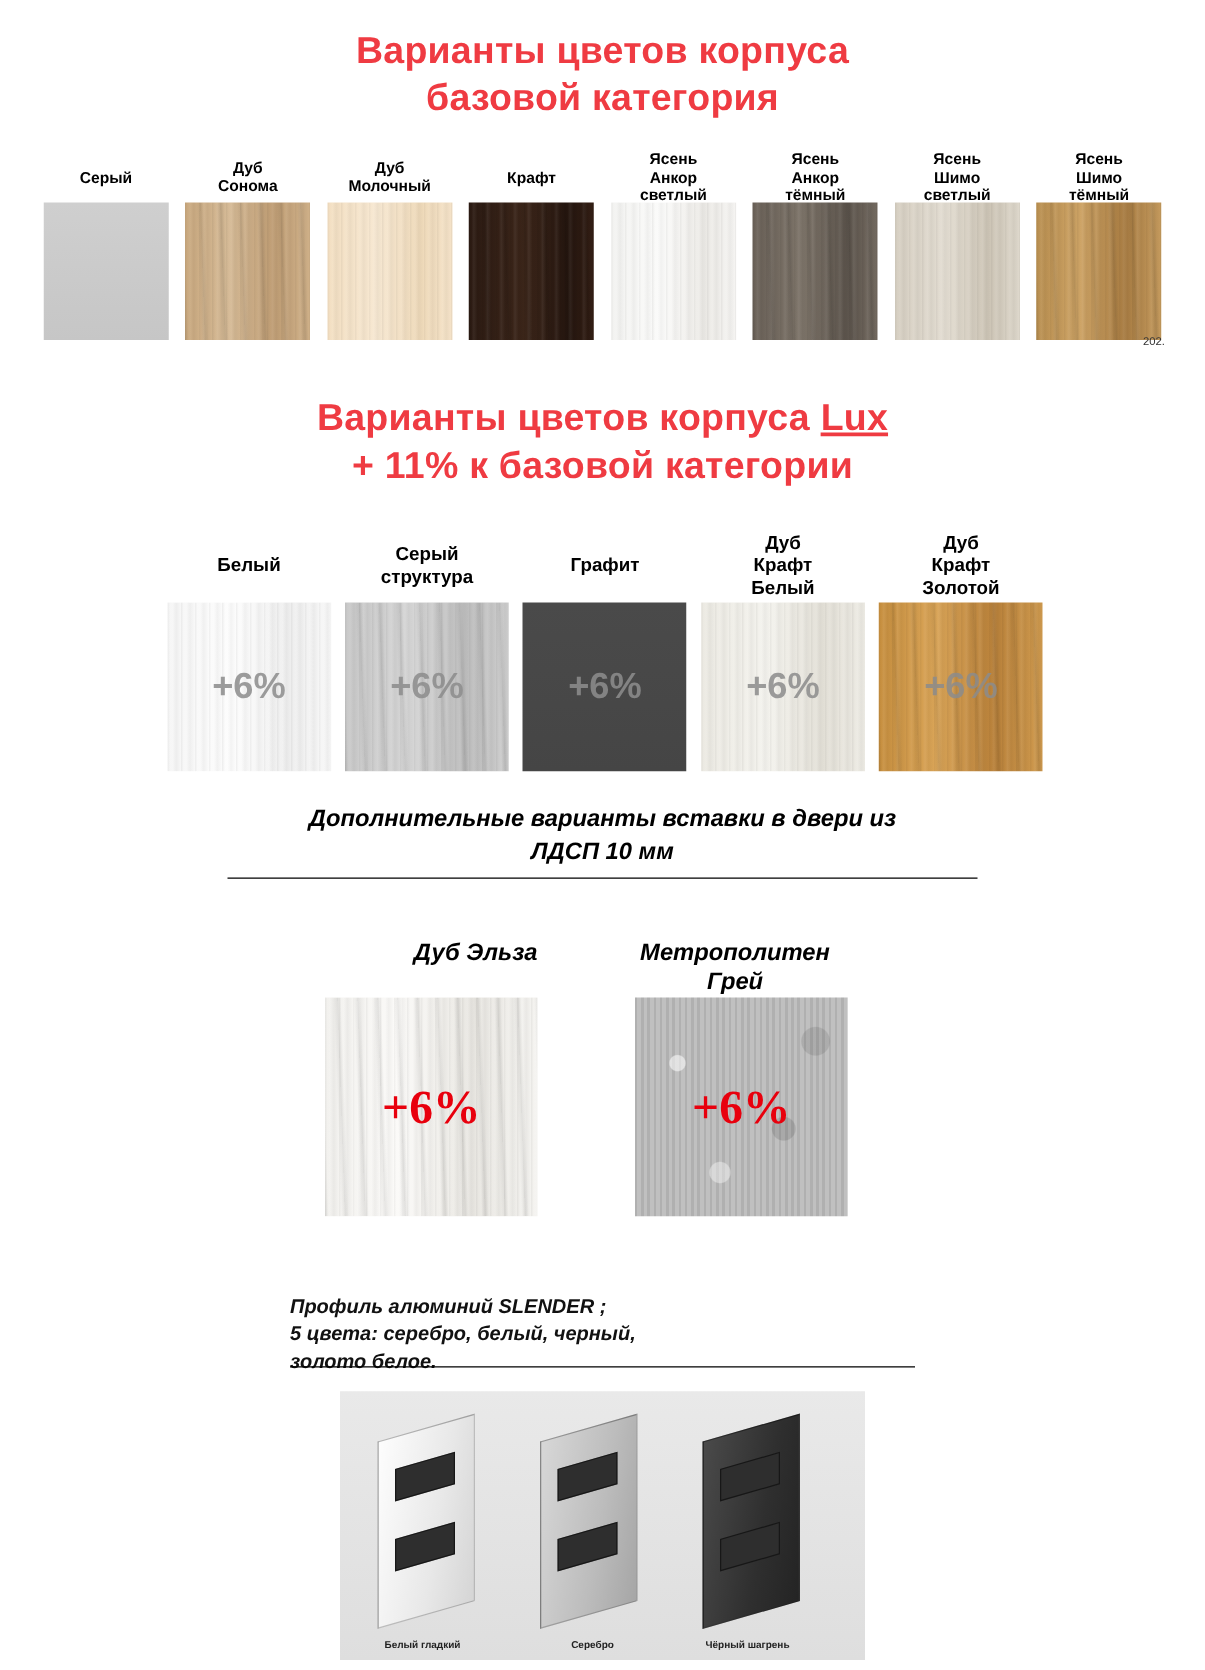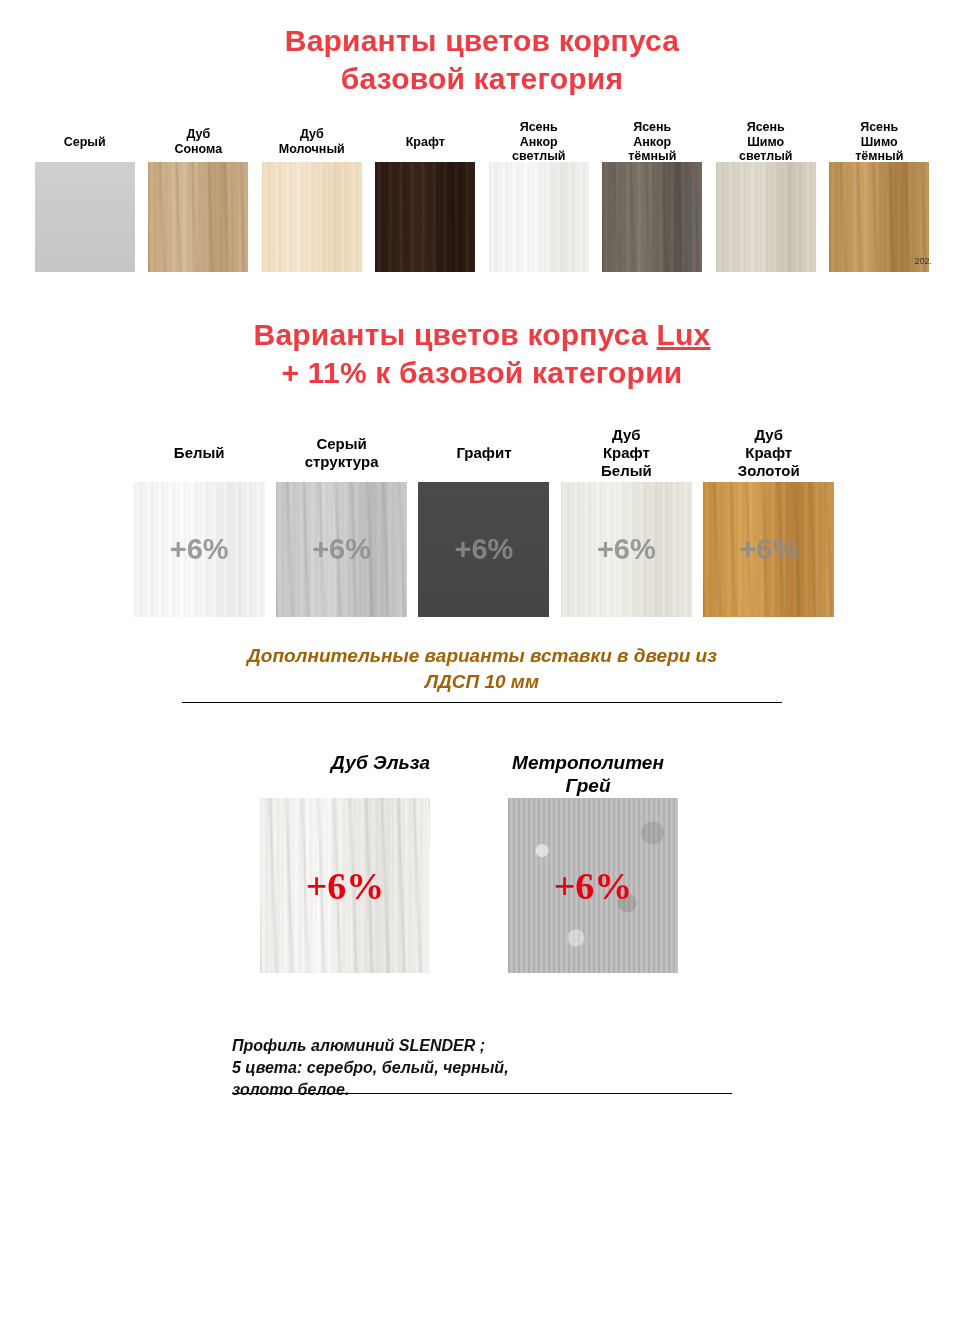--- a/index.html
+++ b/index.html
@@ -113,21 +113,21 @@
   .sw-milk      { background: linear-gradient(90deg,#f3dfc2,#f7e8d2 40%,#eed9b9 75%,#f5e3c9); }
   .sw-wenge     { background: linear-gradient(90deg,#2b1a12,#3b2519 45%,#24150e 80%,#331e14); }
   .sw-ankor-l   { background: linear-gradient(90deg,#f3f3f1,#fbfbfa 40%,#eceae6 75%,#f6f5f3); }
   .sw-ankor-d   { background: linear-gradient(90deg,#6a6158,#7d7469 40%,#5c544c 75%,#736a60); }
   .sw-shimo-l   { background: linear-gradient(90deg,#d6cfc2,#e3ddd2 40%,#cdc5b6 75%,#ded8cc); }
   .sw-shimo-d   { background: linear-gradient(90deg,#b98f50,#cda365 35%,#a87c42 70%,#c49a5d); }
 
   .corner-note {
     position: absolute;
     right: 32px;
-    top: 256px;
+    top: 268px;
     font-size: 9px;
     color: #333;
   }
 
   
   #lux-row {
     position: absolute;
     left: 128px;
     top: 424px;
     width: 712px;
@@ -180,21 +180,21 @@
   #insert-title {
     position: absolute;
     left: 182px;
     top: 643px;
     width: 600px;
     text-align: center;
     font-size: 19px;
     font-weight: bold;
     font-style: italic;
     line-height: 1.35;
-    color: #a16207;
+    color: #000000;
   }
   #insert-rule {
     position: absolute;
     left: 182px;
     top: 702px;
     width: 600px;
     height: 1px;
     background: #000;
   }
 
@@ -501,14 +501,35 @@
 
   </div>
 
   <div id="profile-title">
     <div>Профиль алюминий SLENDER ;</div>
     <div>5 цвета: серебро, белый, черный,</div>
     <div>золото белое.</div>
   </div>
   <div id="profile-rule"></div>
 
+  <div id="profile-photo">
+    <div class="bar" id="bar-white">
+      <div class="face"></div>
+      <div class="slot top"></div>
+      <div class="slot bot"></div>
+    </div>
+    <div class="bar" id="bar-silver">
+      <div class="face"></div>
+      <div class="slot top"></div>
+      <div class="slot bot"></div>
+    </div>
+    <div class="bar" id="bar-black">
+      <div class="face"></div>
+      <div class="slot top"></div>
+      <div class="slot bot"></div>
+    </div>
+
+    <div class="bar-caption" id="cap-white">Белый гладкий</div>
+    <div class="bar-caption" id="cap-silver">Серебро</div>
+    <div class="bar-caption" id="cap-black">Чёрный шагрень</div>
+  </div>
 
 </div>
 
 </body></html>

